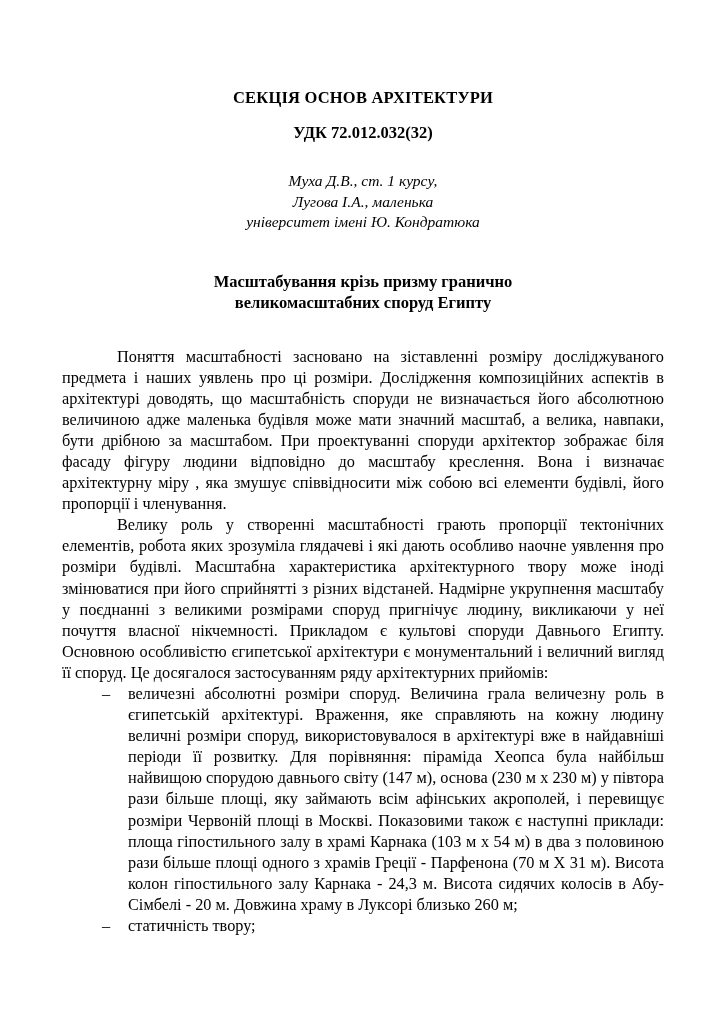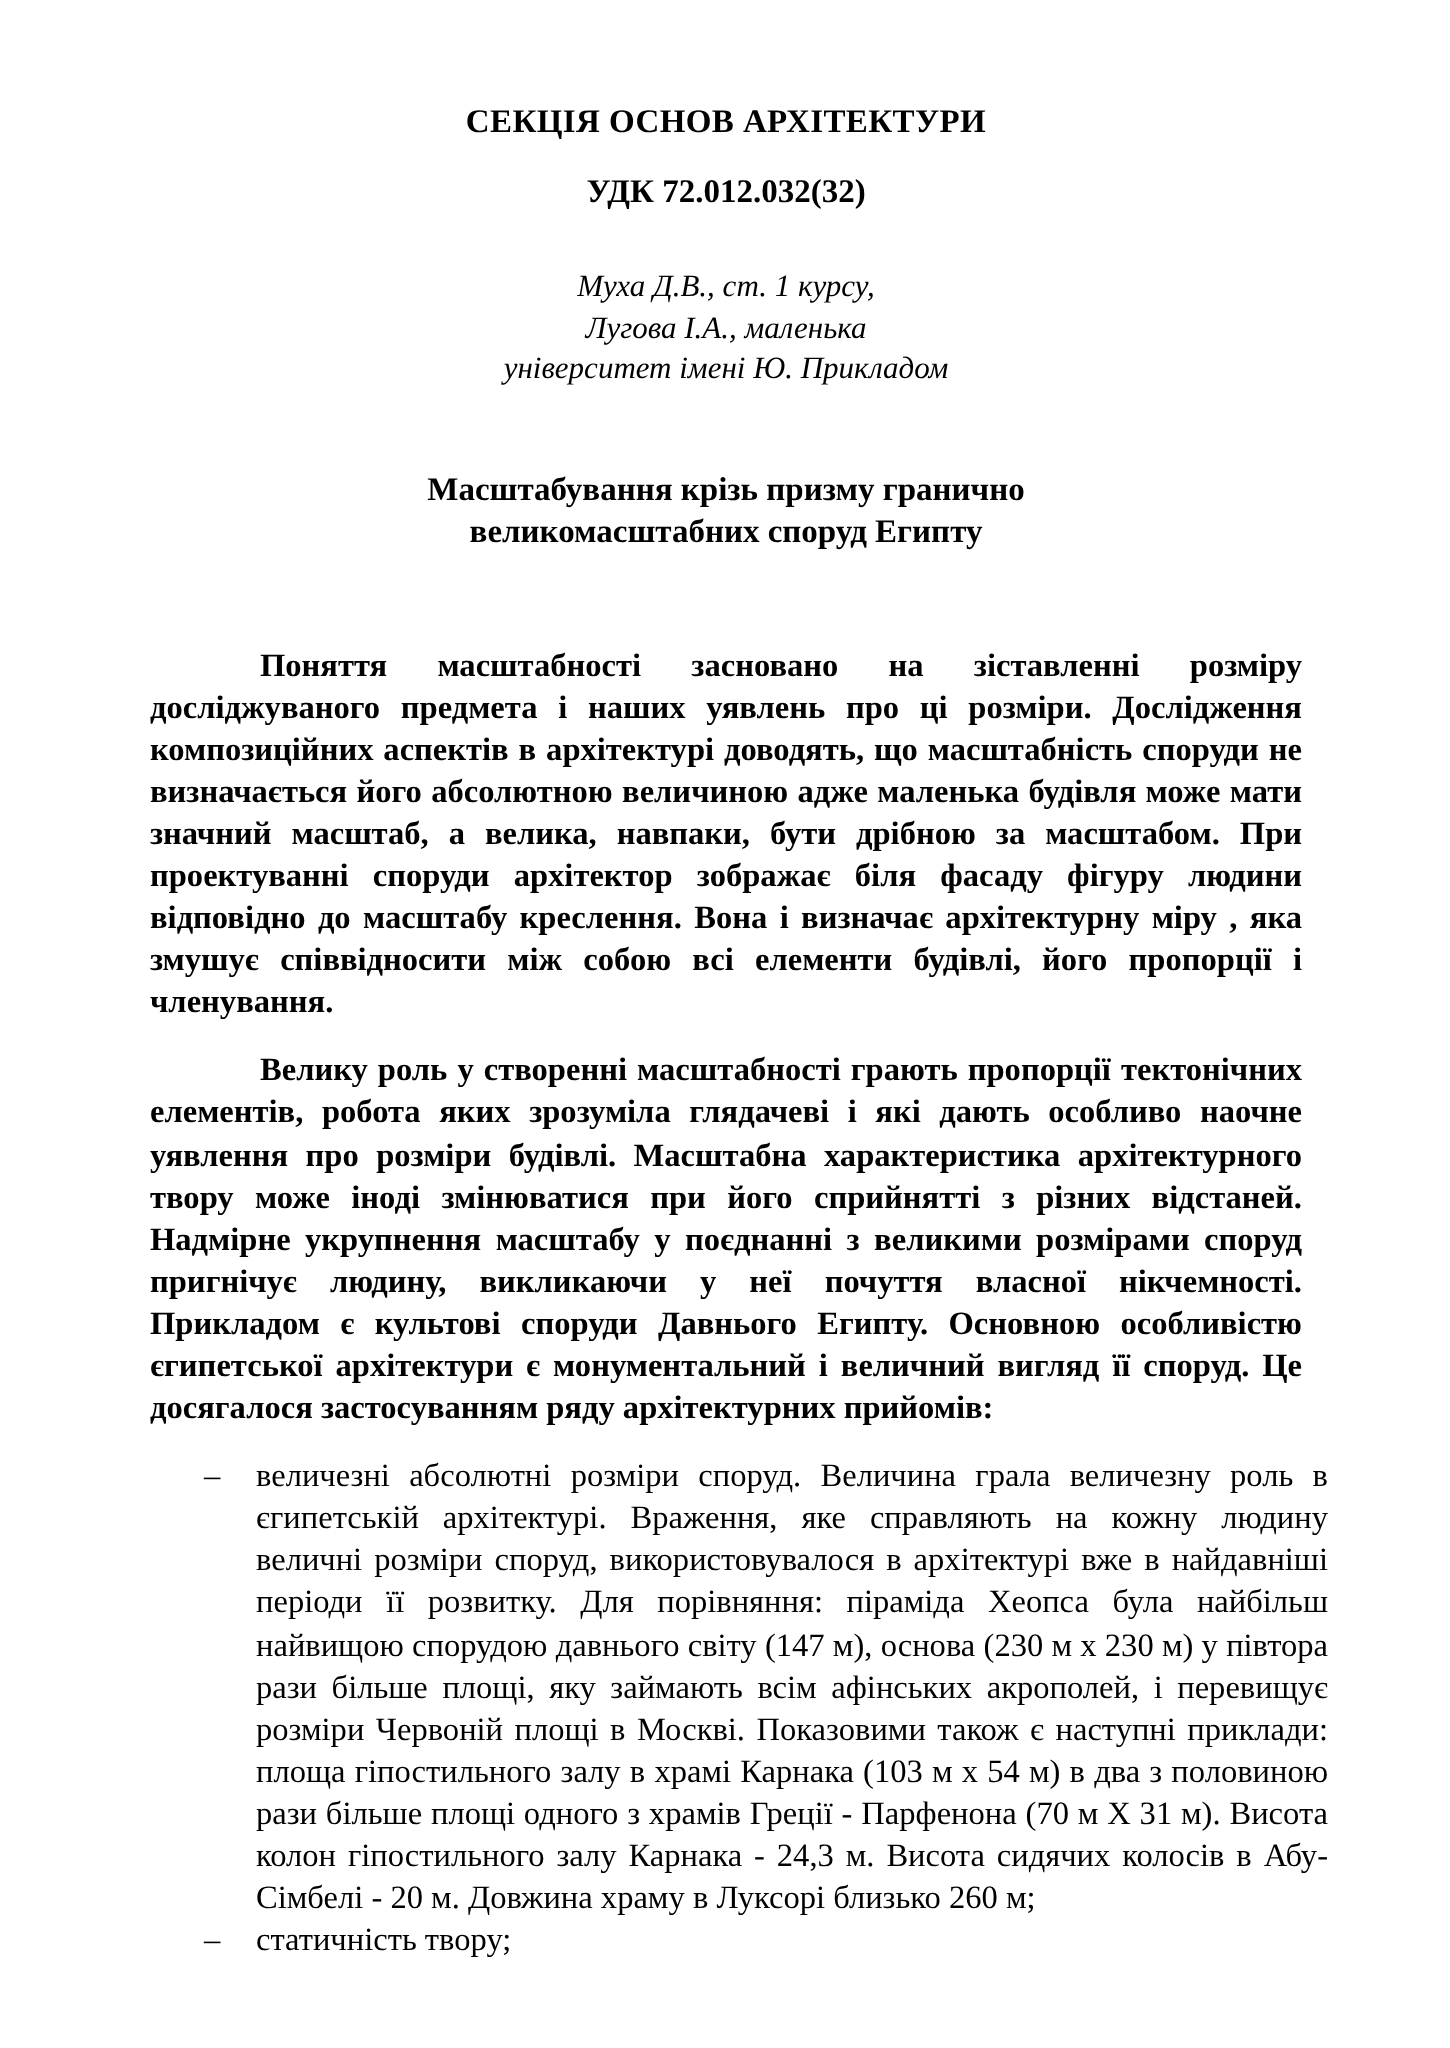--- a/index.html
+++ b/index.html
@@ -31,21 +31,21 @@
     top: 0;
     width: 602px;
   }
 
   .section-heading {
     text-align: center;
     font-weight: bold;
     font-size: 16.5px;
     letter-spacing: 0.2px;
     margin: 0;
-    padding-top: 50px;
+    padding-top: 87px;
     line-height: 21px;
   }
 
   .udc {
     font-weight: bold;
     font-size: 16.5px;
     margin: 0;
     padding-top: 14px;
     line-height: 21px;
     text-align: center;
@@ -74,27 +74,26 @@
   }
   .article-title .title-line {
     display: block;
   }
 
   .body-block {
     padding-top: 16px;
   }
 
   p.para {
-    margin: 13px;
+    margin: 0;
     font-size: 16.3px;
     line-height: 21.1px;
     text-align: justify;
     text-indent: 55px;
     hyphens: none;
-    font-weight: bold;
   }
 
   
   ul.dash-list {
     list-style: none;
     margin: 0;
     padding: 0;
   }
   ul.dash-list > li {
     position: relative;
@@ -123,21 +122,21 @@
 <div class="page">
   <div class="content">
 
     <h1 class="section-heading">СЕКЦІЯ ОСНОВ АРХІТЕКТУРИ</h1>
 
     <p class="udc">УДК 72.012.032(32)</p>
 
     <div class="authors">
       <span class="author-line">Муха Д.В., ст. 1 курсу,</span>
       <span class="author-line">Лугова І.А., маленька</span>
-      <span class="author-line">університет імені Ю. Прикладом</span>
+      <span class="author-line">університет імені Ю. Кондратюка</span>
     </div>
 
     <h2 class="article-title">
       <span class="title-line">Масштабування крізь призму гранично</span>
       <span class="title-line">великомасштабних споруд Египту</span>
     </h2>
 
     <div class="body-block">
 
       <p class="para">Поняття масштабності засновано на зіставленні розміру досліджуваного предмета і наших уявлень про ці розміри. Дослідження композиційних аспектів в архітектурі доводять, що масштабність споруди не визначається його абсолютною величиною адже маленька будівля може мати значний масштаб, а велика, навпаки, бути дрібною за масштабом. При проектуванні споруди архітектор зображає біля фасаду фігуру людини відповідно до масштабу креслення. Вона і визначає архітектурну міру , яка змушує співвідносити між собою всі елементи будівлі, його пропорції і членування.</p>

